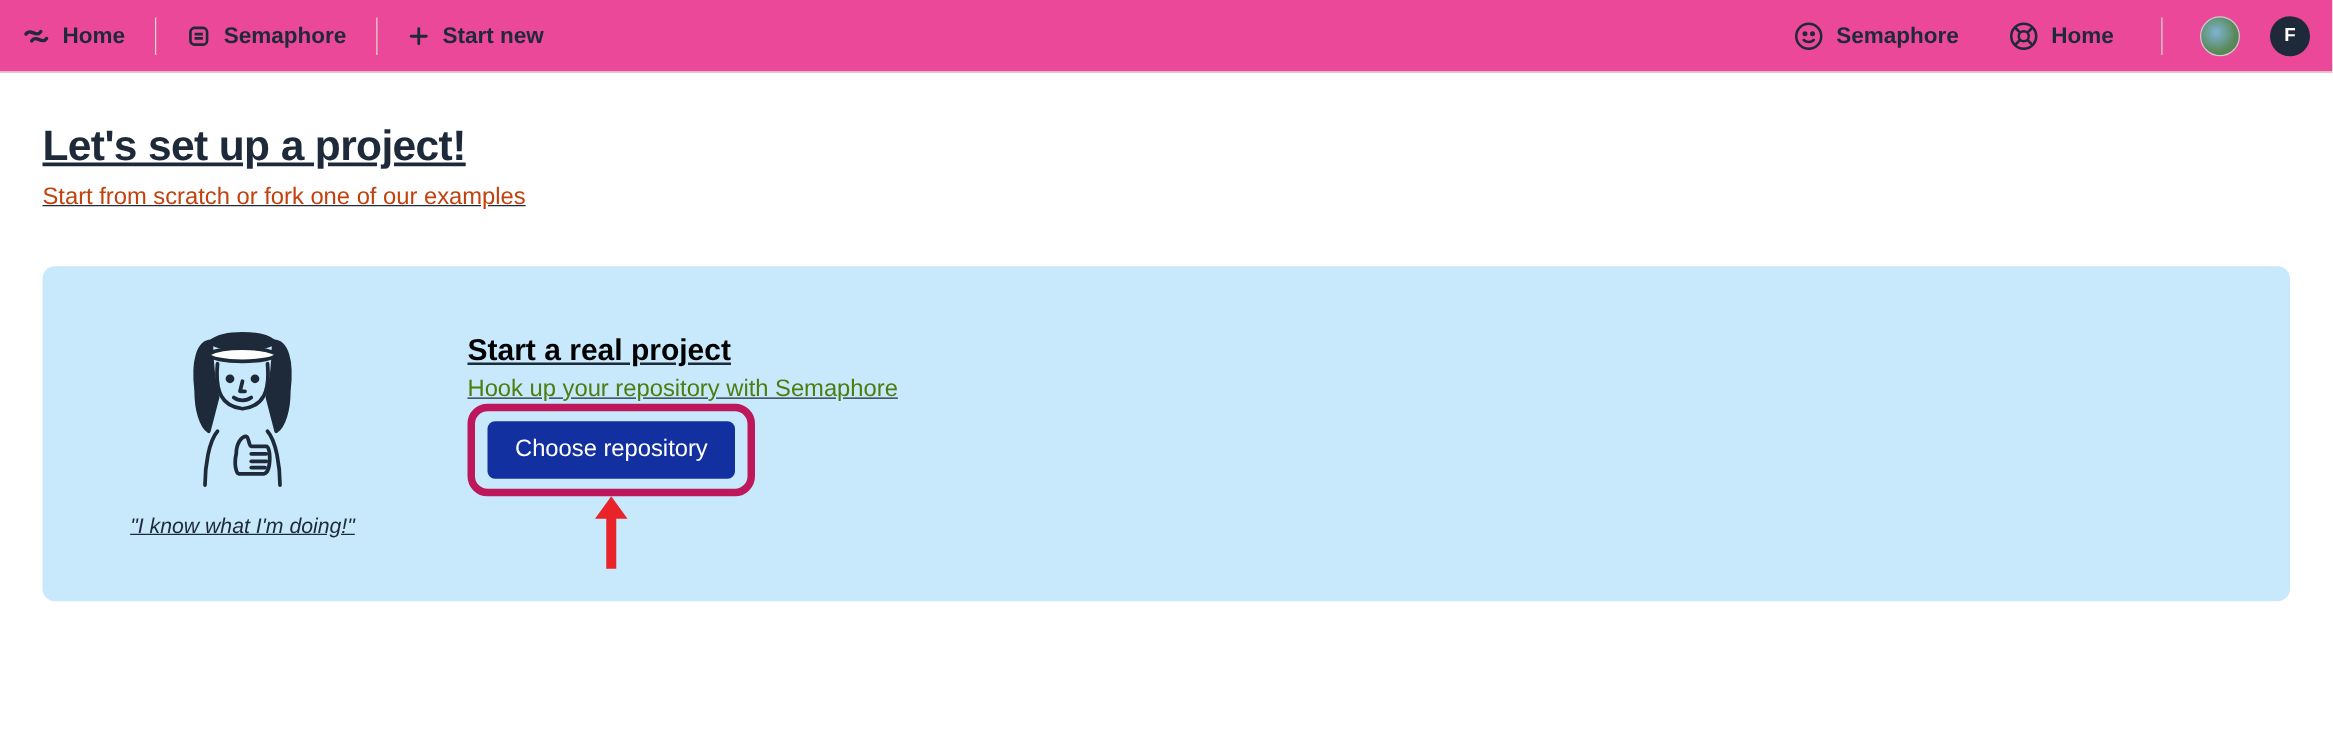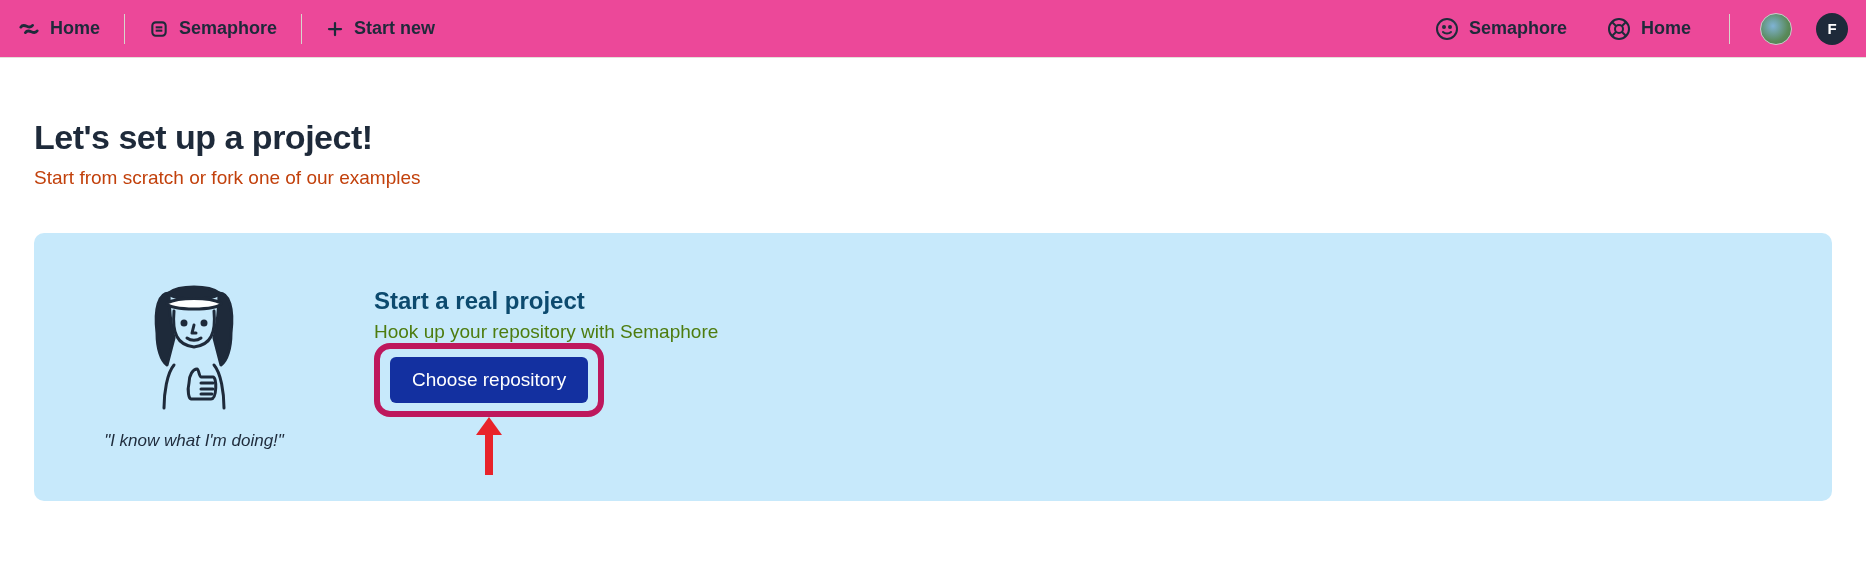--- a/index.html
+++ b/index.html
@@ -69,21 +69,22 @@
       border-radius: 50%;
       background: #1e2a3a;
       color: #fff;
       display: flex;
       align-items: center;
       justify-content: center;
       font-weight: 700;
       font-size: 15px;
     }
     .main {
-      padding: 60px 34px;
+      padding: 40px 34px;
+      text-decoration: underline;
     }
     .page-title {
       font-size: 34px;
       font-weight: 800;
       color: #1e2a3a;
       letter-spacing: -0.5px;
       margin-bottom: 10px;
     }
     .page-subtitle {
       font-size: 19px;
@@ -119,21 +120,21 @@
       margin-top: 18px;
       text-align: center;
     }
     .card-right {
       flex: 1;
       padding-top: 4px;
     }
     .card-heading {
       font-size: 24px;
       font-weight: 800;
-      color: #0c4a6e;
+      color: #000000;
       margin-bottom: 6px;
     }
     .card-desc {
       font-size: 19px;
       color: #4d7c0f;
     }
     .button-highlight-wrap {
       border: 6px solid #be185d;
       border-radius: 16px;
       display: inline-block;

